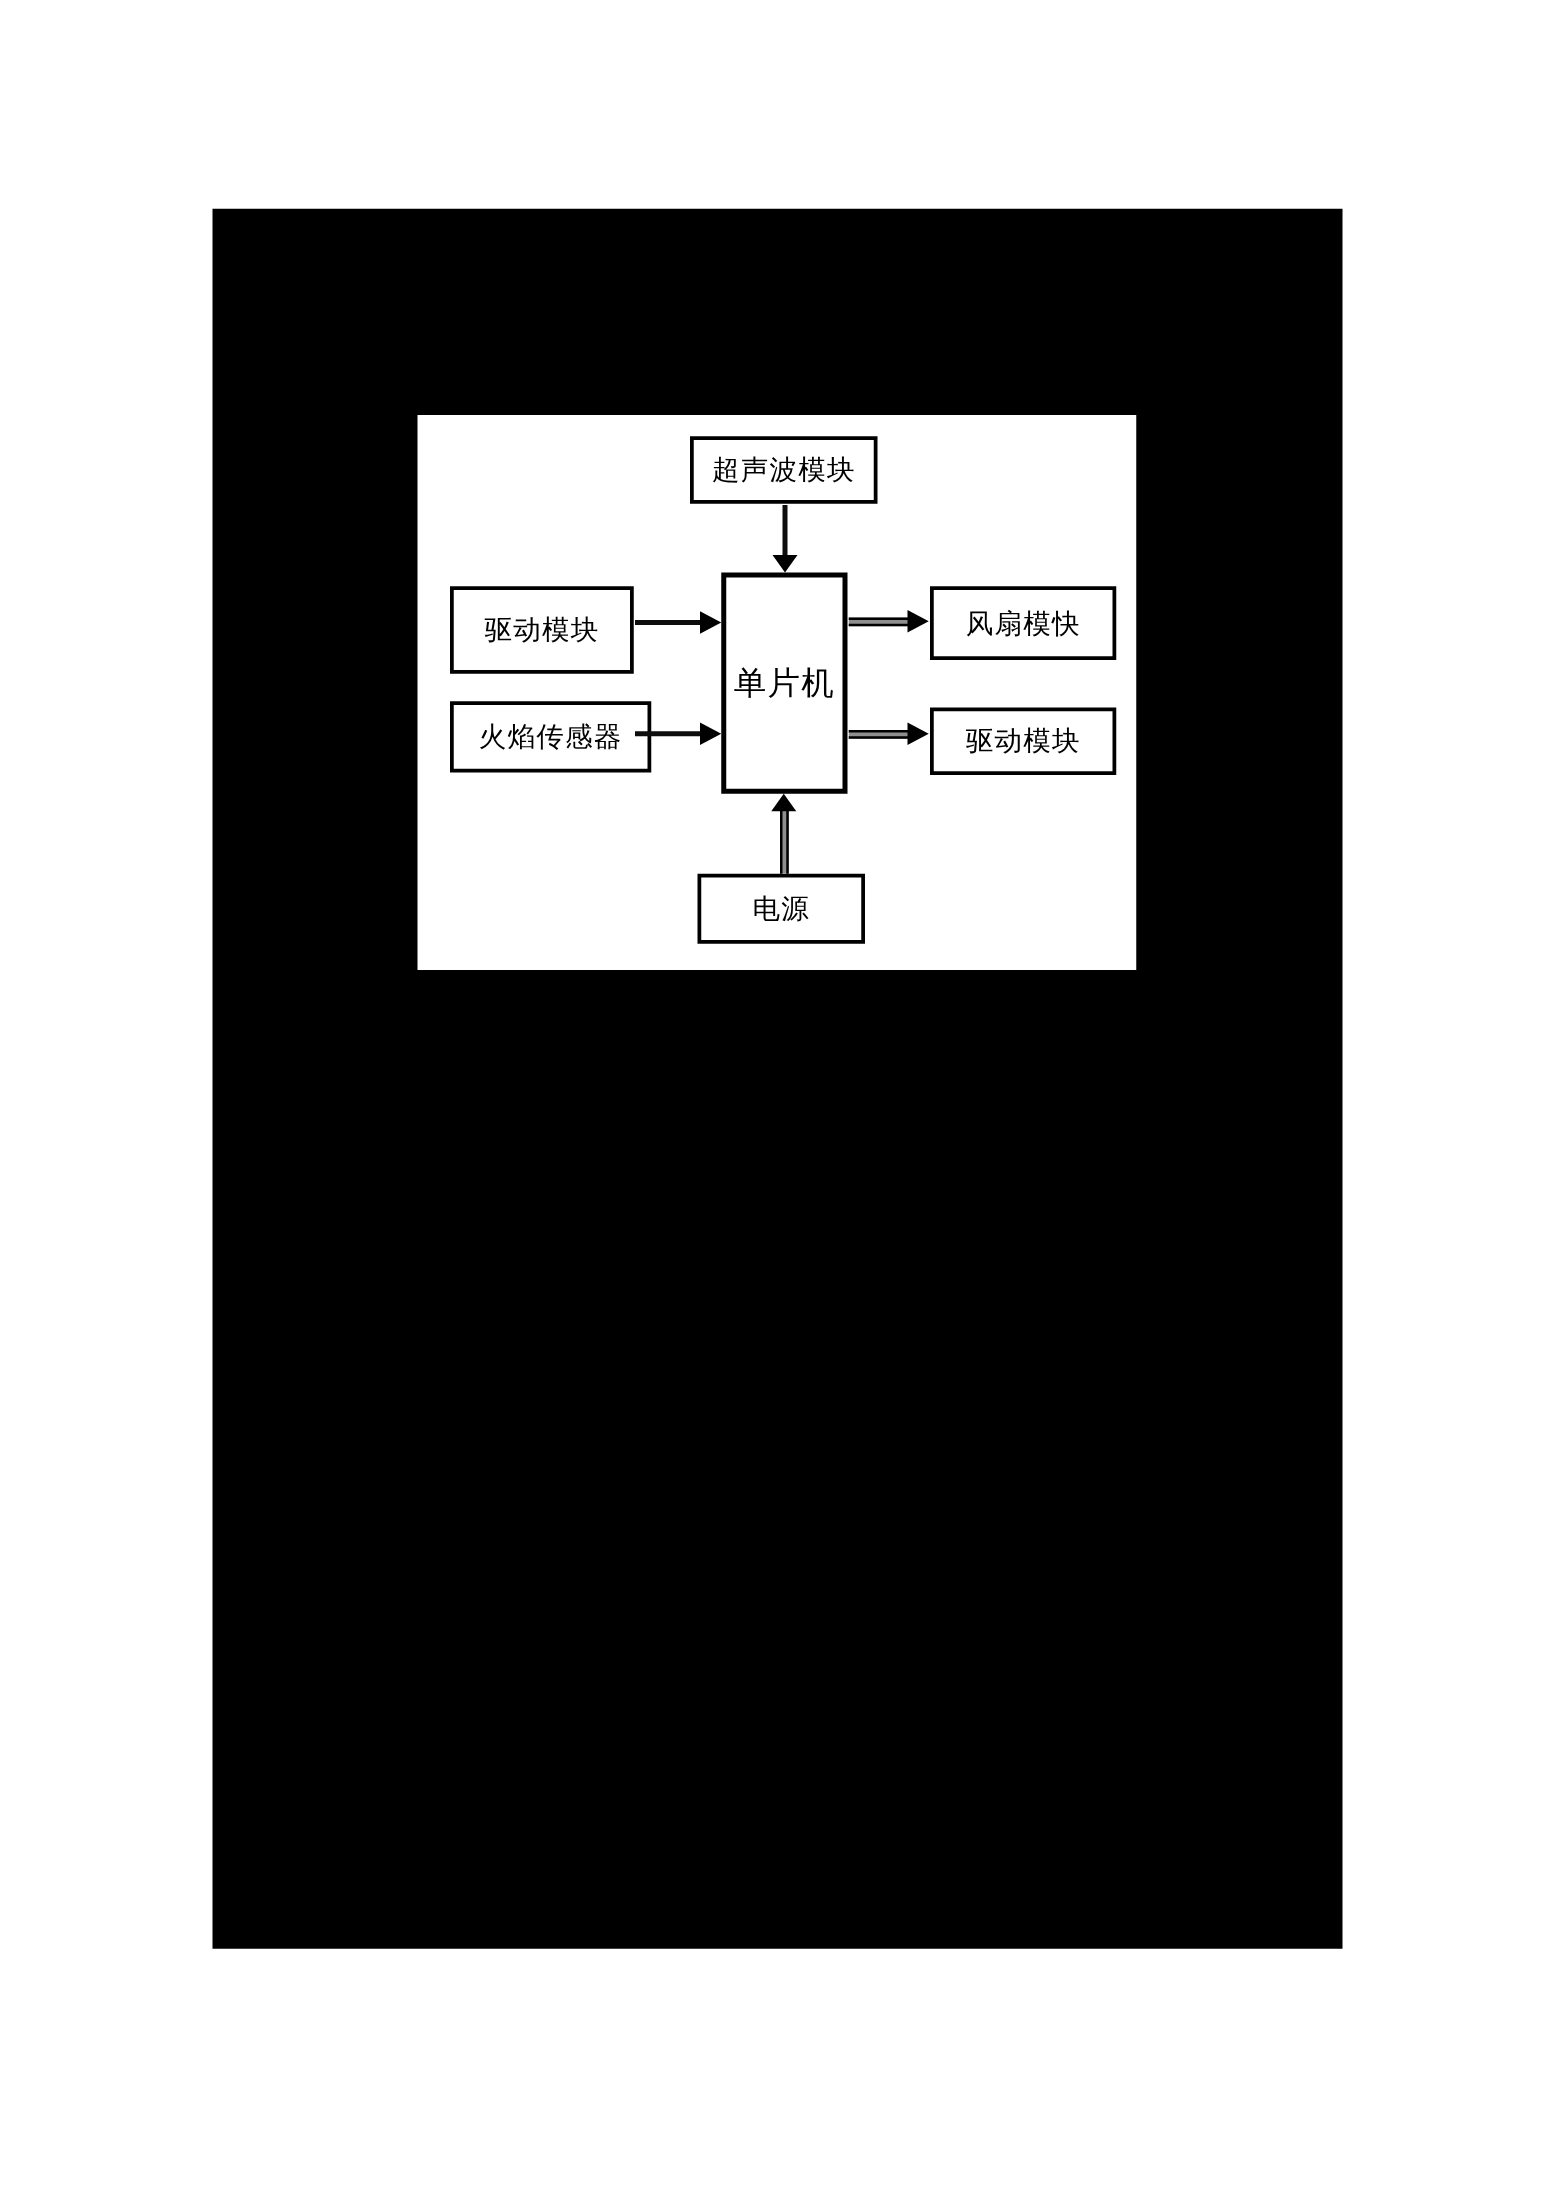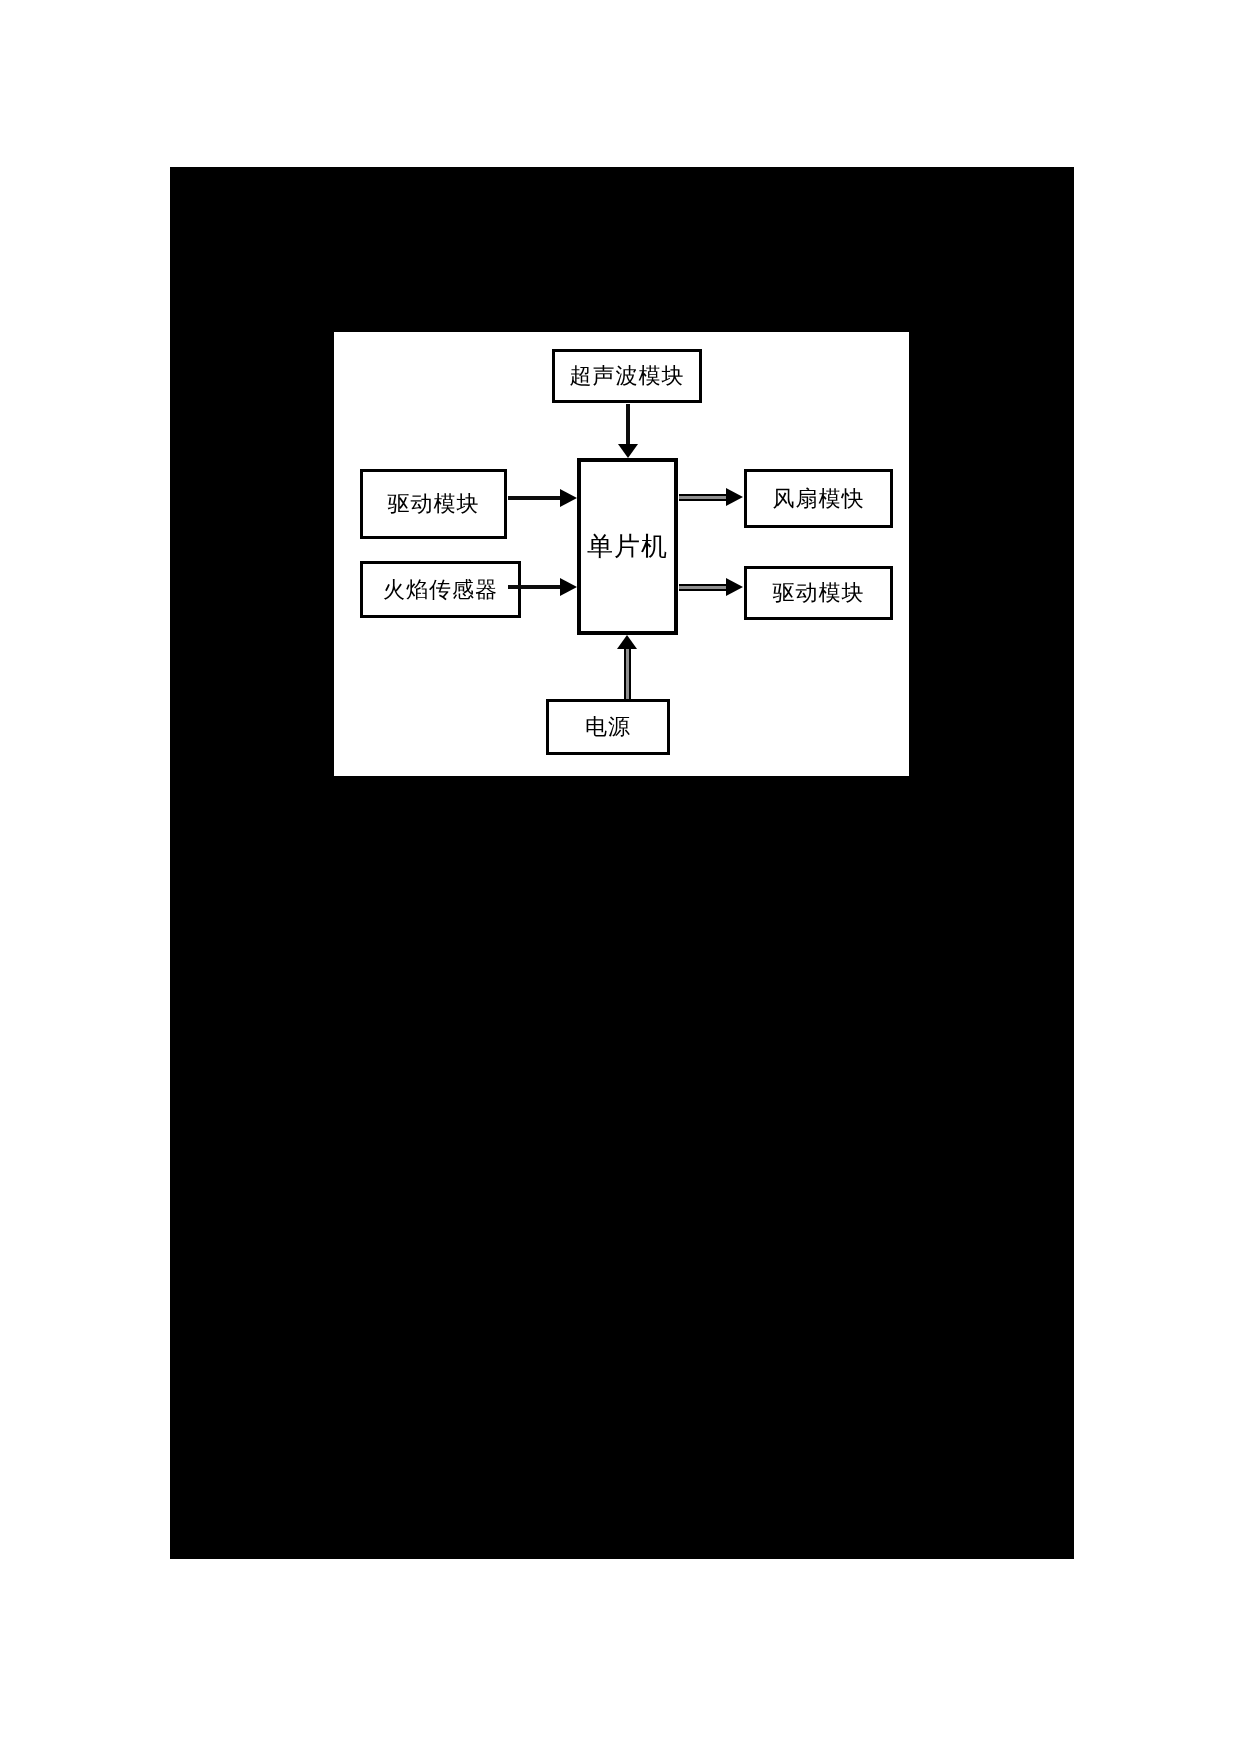--- a/index.html
+++ b/index.html
@@ -44,21 +44,21 @@
     letter-spacing: 1px;
     white-space: nowrap;
   }
 
   .node-ultrasonic { left: 218px; top: 17px;  width: 150px; height: 54px; }
   .node-drive      { left: 26px;  top: 137px; width: 147px; height: 70px; }
   .node-flame      { left: 26px;  top: 229px; width: 161px; height: 57px; }
   .node-mcu        { left: 243px; top: 126px; width: 101px; height: 177px; border-width: 4px; font-size: 26px; }
   .node-fan        { left: 410px; top: 137px; width: 149px; height: 59px; }
   .node-fire       { left: 410px; top: 234px; width: 149px; height: 54px; }
-  .node-power      { left: 212px; top: 367px; width: 124px; height: 56px; }
+  .node-power      { left: 224px; top: 367px; width: 134px; height: 56px; }
 
   .arrow { position: absolute; }
 
   
   .shaft-h-black { position: absolute; background: #0d0d0d; height: 4px; }
   .shaft-v-black { position: absolute; background: #0d0d0d; width: 4px; }
 
   
   .shaft-h-gray {
     position: absolute; height: 7px; background: #8f8f8f;

